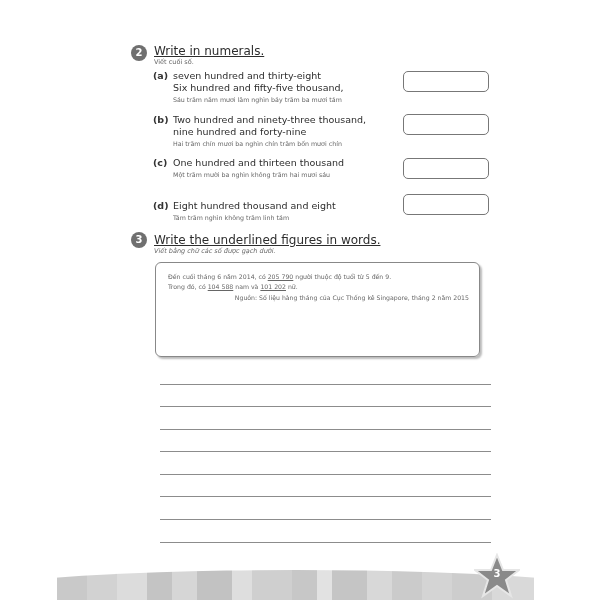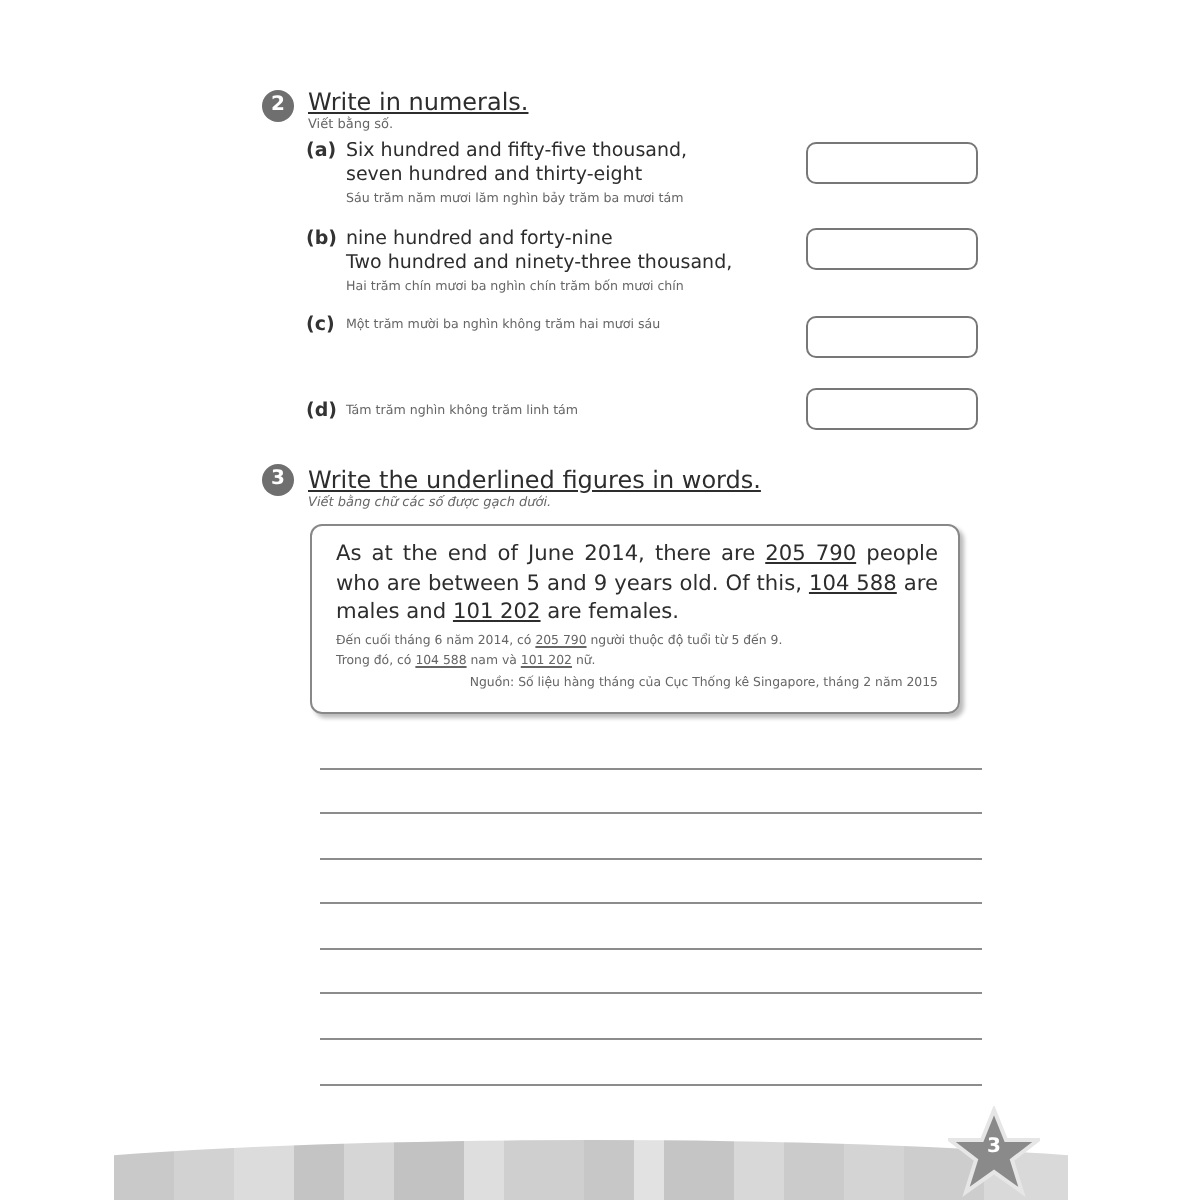--- a/index.html
+++ b/index.html
@@ -23,64 +23,65 @@
   .source-viet { font-size:6.2px; color:#666; text-align:right; margin-top:2px; }
   .line { height:0; border-top:1.3px solid #8c8c8c; width:331px; left:160px; }
   .footer-band { left:57px; top:570px; width:477px; height:30px; overflow:hidden; }
   .footer-band .stripe { position:absolute; top:0; bottom:0; }
 </style>
 </head>
 <body>
 
 <div class="abs num-badge" style="left:131px;top:45px;">2</div>
 <div class="abs q-title" style="left:154px;top:44px;">Write in numerals.</div>
-<div class="abs q-sub" style="left:154px;top:58px;">Viết bằng số.</div>
+<div class="abs q-sub" style="left:154px;top:58px;">Viết cuối số.</div>
 
 <div class="abs" style="left:153px;top:70px;width:250px;">
   <span class="abs item-label" style="left:0;top:0;">(a)</span>
   <div class="abs" style="left:20px;top:0;width:235px;">
+    <div class="item-text">seven hundred and thirty-eight</div>
     <div class="item-text">Six hundred and fifty-five thousand,</div>
-    <div class="item-text">seven hundred and thirty-eight</div>
     <div class="item-viet">Sáu trăm năm mươi lăm nghìn bảy trăm ba mươi tám</div>
   </div>
 </div>
 <div class="abs answer-box" style="left:403px;top:71px;"></div>
 
 <div class="abs" style="left:153px;top:114px;width:250px;">
   <span class="abs item-label" style="left:0;top:0;">(b)</span>
   <div class="abs" style="left:20px;top:0;width:235px;">
+    <div class="item-text">Two hundred and ninety-three thousand,</div>
     <div class="item-text">nine hundred and forty-nine</div>
-    <div class="item-text">Two hundred and ninety-three thousand,</div>
     <div class="item-viet">Hai trăm chín mươi ba nghìn chín trăm bốn mươi chín</div>
   </div>
 </div>
 <div class="abs answer-box" style="left:403px;top:114px;"></div>
 
 <div class="abs" style="left:153px;top:157px;width:250px;">
   <span class="abs item-label" style="left:0;top:0;">(c)</span>
   <div class="abs" style="left:20px;top:0;width:235px;">
+    <div class="item-text">One hundred and thirteen thousand</div>
     <div class="item-viet">Một trăm mười ba nghìn không trăm hai mươi sáu</div>
   </div>
 </div>
 <div class="abs answer-box" style="left:403px;top:158px;"></div>
 
 <div class="abs" style="left:153px;top:200px;width:250px;">
   <span class="abs item-label" style="left:0;top:0;">(d)</span>
   <div class="abs" style="left:20px;top:0;width:235px;">
+    <div class="item-text">Eight hundred thousand and eight</div>
     <div class="item-viet">Tám trăm nghìn không trăm linh tám</div>
   </div>
 </div>
 <div class="abs answer-box" style="left:403px;top:194px;"></div>
 
 <div class="abs num-badge" style="left:131px;top:232px;">3</div>
 <div class="abs q-title" style="left:154px;top:233px;">Write the underlined figures in words.</div>
 <div class="abs q-sub" style="left:154px;top:247px;font-style:italic;">Viết bằng chữ các số được gạch dưới.</div>
 
 <div class="abs source-box">
-  <div class="para"><span>As at the end of June 2014, there are </span><span class="u">205 790</span><span> people who are between 5 and 9 years old. Of this, </span><span class="u">104 588</span><span> are males and </span><span class="u">101 202</span><span> are females.</span></div>
   <div class="viet-small" style="margin-top:2px;"><span>Đến cuối tháng 6 năm 2014, có </span><span class="u">205 790</span><span> người thuộc độ tuổi từ 5 đến 9.</span></div>
   <div class="viet-small"><span>Trong đó, có </span><span class="u">104 588</span><span> nam và </span><span class="u">101 202</span><span> nữ.</span></div>
   <div class="source-viet">Nguồn: Số liệu hàng tháng của Cục Thống kê Singapore, tháng 2 năm 2015</div>
 </div>
 
 <div class="abs line" style="top:384px;"></div>
 <div class="abs line" style="top:406px;"></div>
 <div class="abs line" style="top:429px;"></div>
 <div class="abs line" style="top:451px;"></div>
 <div class="abs line" style="top:474px;"></div>

